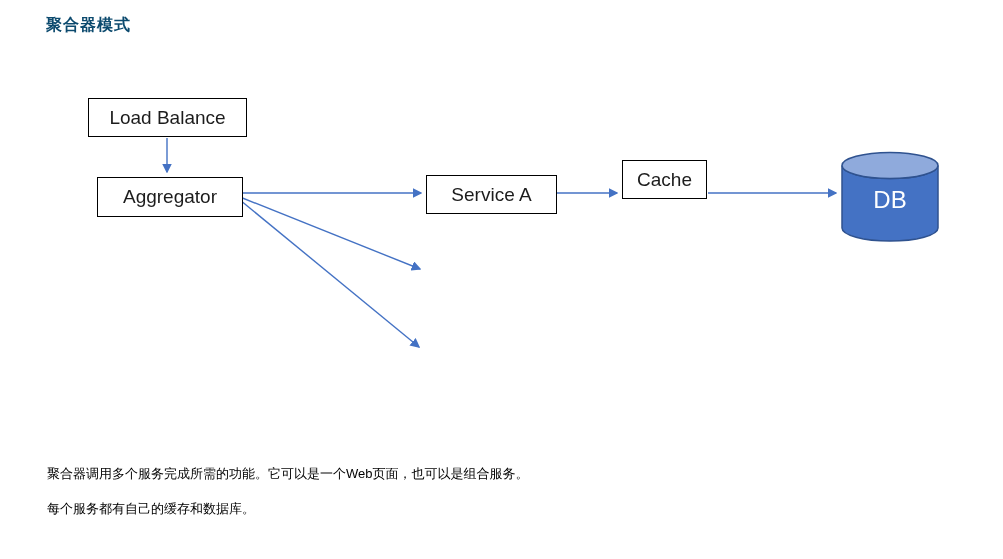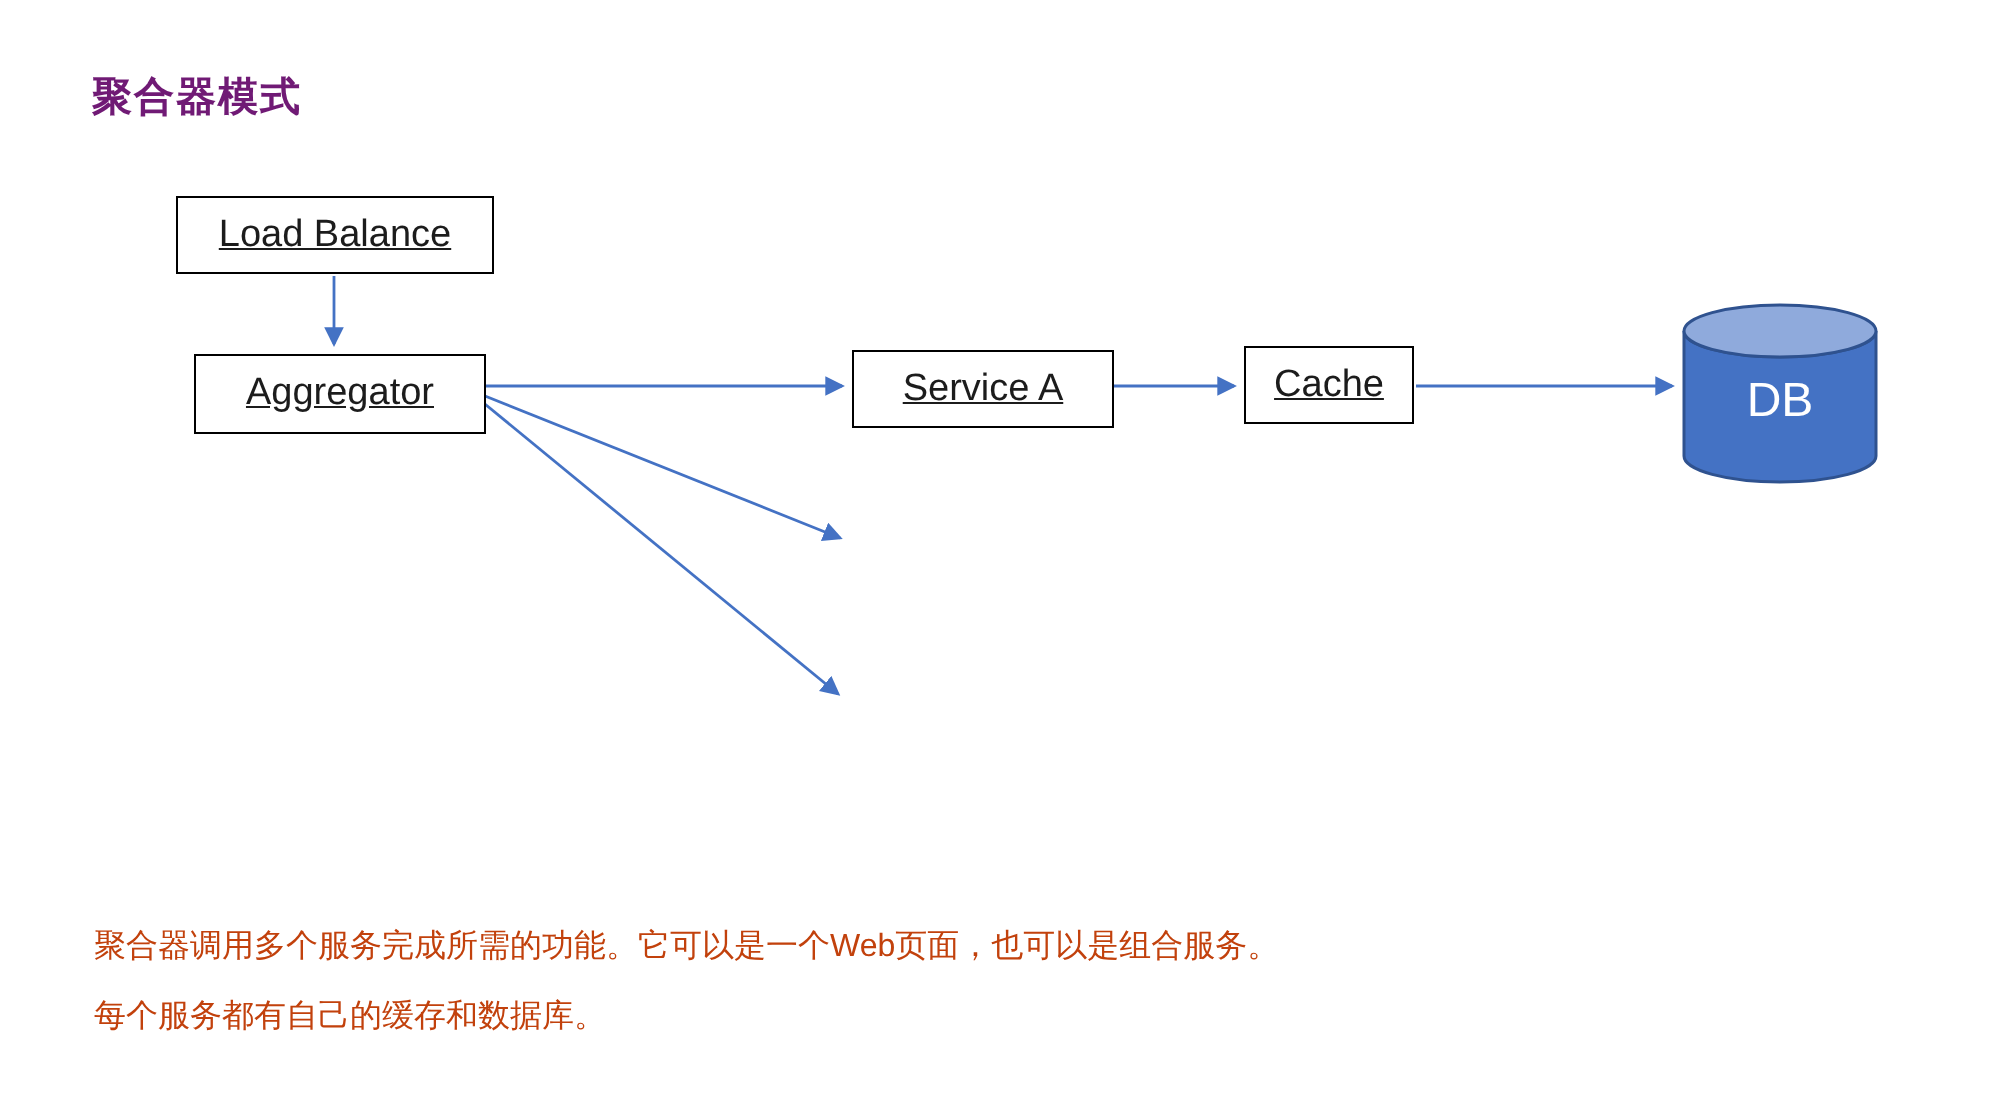--- a/index.html
+++ b/index.html
@@ -11,58 +11,57 @@
     position: relative;
     width: 1003px;
     height: 559px;
     background: #ffffff;
     font-family: "Liberation Sans", "DejaVu Sans", sans-serif;
     overflow: hidden;
   }
   .diagram-title {
     position: absolute;
     left: 46px;
-    top: 35px;
-    font-size: 20px;
+    top: 15px;
+    font-size: 16px;
     font-weight: 700;
-    color: #701a75;
+    color: #0c4a6e;
     letter-spacing: 1px;
   }
   .edge-layer {
     position: absolute;
     left: 0;
     top: 0;
     width: 1003px;
     height: 559px;
   }
   .node-box {
     position: absolute;
     box-sizing: border-box;
     border: 1.5px solid #000000;
     background: #ffffff;
     display: flex;
     align-items: center;
     justify-content: center;
     font-size: 19px;
     color: #1c1c1c;
     white-space: nowrap;
-    text-decoration: underline;
   }
   .node-load-balance { left: 88px;  top: 98px;  width: 159px; height: 39px; }
   .node-aggregator   { left: 97px;  top: 177px; width: 146px; height: 40px; }
   .node-service-a    { left: 426px; top: 175px; width: 131px; height: 39px; }
-  .node-cache        { left: 622px; top: 173px; width: 85px;  height: 39px; }
+  .node-cache        { left: 622px; top: 160px; width: 85px;  height: 39px; }
   .node-service-b    { left: 426px; top: 256px; width: 115px; height: 37px; }
   .node-service-c    { left: 426px; top: 335px; width: 115px; height: 38px; }
   .notes {
     position: absolute;
     left: 47px;
     top: 462px;
-    font-size: 16px;
-    color: #c2410c;
+    font-size: 13px;
+    color: #000000;
   }
   .note-line {
     height: 35px;
     line-height: 24px;
   }
 </style>
 </head>
 <body>
 
 <div class="stage">

